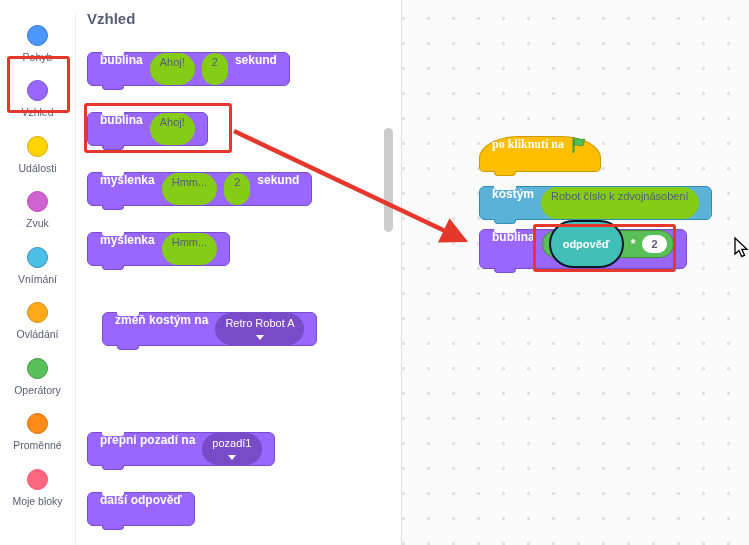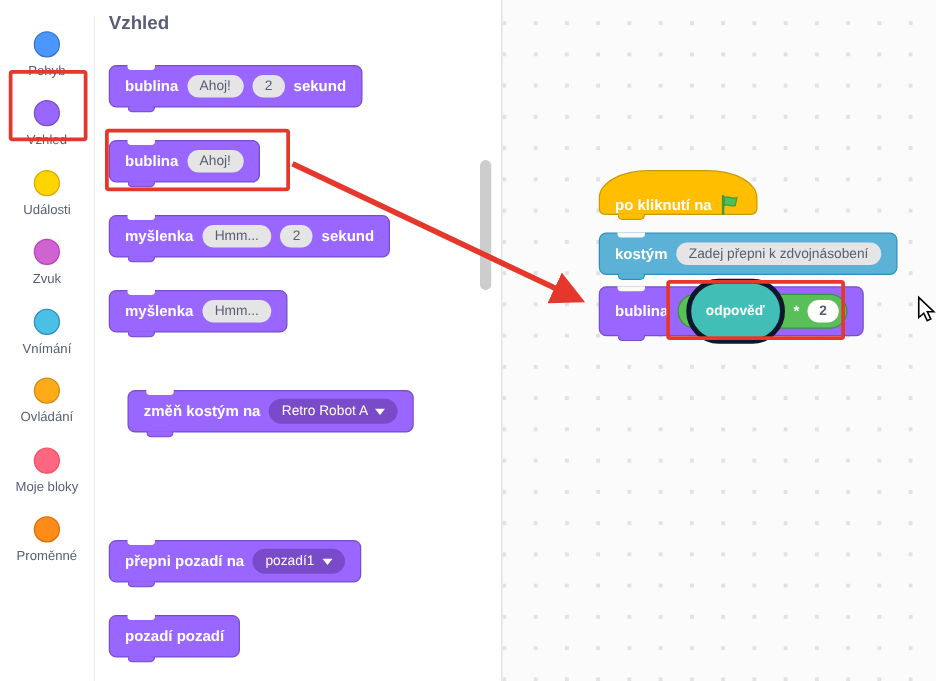--- a/index.html
+++ b/index.html
@@ -15,49 +15,49 @@
   .cat .dot { width:21px; height:21px; border-radius:50%; border:1px solid rgba(0,0,0,0.2); }
   .cat .cat-label { font-size:10.5px; color:#575E75; }
 
   
   .palette { position:absolute; left:76px; top:0; width:325px; height:100%; background:#fff; }
   .palette h2 { position:absolute; top:10px; left:11px; font-size:15px; font-weight:700; color:#575E75; }
   .scrollbar { position:absolute; left:308px; top:128px; width:9px; height:104px;
                background:#CECDCE; border-radius:5px; }
 
   
-  .block { position:absolute; display:inline-flex; align-items:center; gap:7px;
+  .block { position:absolute; display:inline-flex; gap:7px;
            height:34px; padding:0 12px; background:var(--blk); border:1px solid var(--bd);
            border-radius:6px; color:#fff; font-size:12px; font-weight:600;
            white-space:nowrap; cursor:grab; }
   .lbl { color:#fff; }
   .notch { position:absolute; top:-1px; left:14px; width:22px; height:4px;
            background:#fff; border-radius:0 0 3px 3px; }
   .on-canvas .notch { background:#FAFAFB; }
   .bump  { position:absolute; bottom:-5px; left:14px; width:22px; height:5px;
            background:var(--blk); border:1px solid var(--bd); border-top:none;
            border-radius:0 0 4px 4px; }
-  .oval { background:#e5e5e5; color:#575E75; border-radius:999px; padding:3px 10px;
+  .oval { background:#84cc16; color:#575E75; border-radius:999px; padding:3px 10px;
           font-size:11px; font-weight:500; text-align:center; cursor:text; }
   .dd   { display:inline-flex; align-items:center; gap:6px; background:var(--dd);
           color:#fff; border-radius:999px; padding:4px 10px; font-size:11px;
-          font-weight:500; cursor:pointer; }
+          font-weight:500; cursor:pointer;flex-direction:column; }
   .caret { width:0; height:0; border-left:4px solid transparent;
            border-right:4px solid transparent; border-top:5px solid #fff; }
 
   .looks   { --blk:#9966FF; --bd:#774DCB; --dd:#7A4BC9; }
   .events  { --blk:#FFBF00; --bd:#CC9900; }
   .sensing { --blk:#5CB1D6; --bd:#2E8EB8; }
 
-  .hat { border-radius:40px 40px 5px 5px / 22px 22px 5px 5px; height:36px; padding-top:19px; }
+  .hat { border-radius:40px 40px 5px 5px / 22px 22px 5px 5px; height:36px; padding-top:0;font-family:Liberation Serif, serif; }
   .say-block { height:40px; }
 
   .op-pill { display:inline-flex; align-items:center; gap:7px; background:#59C059;
              border:1px solid #389438; border-radius:999px; padding:0 6px; height:28px; }
-  .answer-pill { background:#41BFB6; border:4px solid #0f172a; color:#fff;
+  .answer-pill { background:#41BFB6; border:2px solid #0f172a; color:#fff;
                  border-radius:999px; padding:16px 12px; font-size:11px; font-weight:600; }
   .op-sym { color:#fff; font-size:12px; font-weight:700; }
   .op-num { background:#fff; color:#575E75; border-radius:999px; padding:3px 9px; font-size:11px; }
 
   
   .canvas { position:absolute; left:401px; top:0; width:348px; height:100%;
             border-left:1px solid #E0E0E0; background-color:#FBFBFB;
             background-image:radial-gradient(circle, #E0E2E5 1.7px, transparent 1.8px);
             background-size:25px 25px; background-position:14px 6px; }
 
@@ -89,26 +89,30 @@
     </div>
     <div class="cat">
       <span class="dot" style="background:#4CBFE6;border-color:#2E8EB8"></span>
       <span class="cat-label">Vnímání</span>
     </div>
     <div class="cat">
       <span class="dot" style="background:#FFAB19;border-color:#CF8B17"></span>
       <span class="cat-label">Ovládání</span>
     </div>
     <div class="cat">
+      <span class="dot" style="background:#59C059;border-color:#389438"></span>
+      <span class="cat-label">Operátory</span>
+    </div>
+    <div class="cat">
+      <span class="dot" style="background:#FF8C1A;border-color:#DB6E00"></span>
+      <span class="cat-label">Proměnné</span>
+    </div>
+    <div class="cat">
       <span class="dot" style="background:#FF6680;border-color:#FF4D6A"></span>
       <span class="cat-label">Moje bloky</span>
-    </div>
-    <div class="cat">
-      <span class="dot" style="background:#FF8C1A;border-color:#DB6E00"></span>
-      <span class="cat-label">Proměnné</span>
     </div>
   </div>
 
   <div class="palette">
     <h2>Vzhled</h2>
 
     <div class="block looks" style="top:52px;left:11px">
       <span class="notch"></span>
       <span class="lbl">bublina</span>
       <span class="oval">Ahoj!</span>
@@ -156,42 +160,42 @@
       <span class="lbl">přepni pozadí na</span>
       <span class="dd">
         <span>pozadí1</span>
         <span class="caret"></span>
       </span>
       <span class="bump"></span>
     </div>
 
     <div class="block looks" style="top:492px;left:11px">
       <span class="notch"></span>
-      <span class="lbl">pozadí pozadí</span>
+      <span class="lbl">další odpověď</span>
       <span class="bump"></span>
     </div>
 
     <div class="scrollbar"></div>
   </div>
 
   <div class="canvas">
 
     <div class="block events hat" style="top:136px;left:77px">
       <span class="lbl">po kliknutí na</span>
       <svg width="17" height="16" viewBox="0 0 17 16">
         <path d="M2.5,1 L2.5,15" stroke="#45993D" stroke-width="2" stroke-linecap="round"></path>
         <path d="M3.5,2 C6.5,0.3 8.5,3.7 13.5,2 L12.3,8.3 C8.5,10 6.5,6.6 3.5,8.3 Z" fill="#4CBF56" stroke="#45993D" stroke-width="1"></path>
       </svg>
       <span class="bump"></span>
     </div>
 
     <div class="block sensing on-canvas" style="top:186px;left:77px">
       <span class="notch"></span>
       <span class="lbl">kostým</span>
-      <span class="oval">Zadej přepni k zdvojnásobení</span>
+      <span class="oval">Robot číslo k zdvojnásobení</span>
       <span class="bump"></span>
     </div>
 
     <div class="block looks on-canvas say-block" style="top:229px;left:77px">
       <span class="notch"></span>
       <span class="lbl">bublina</span>
       <span class="op-pill">
         <span class="answer-pill">odpověď</span>
         <span class="op-sym">*</span>
         <span class="op-num">2</span>

